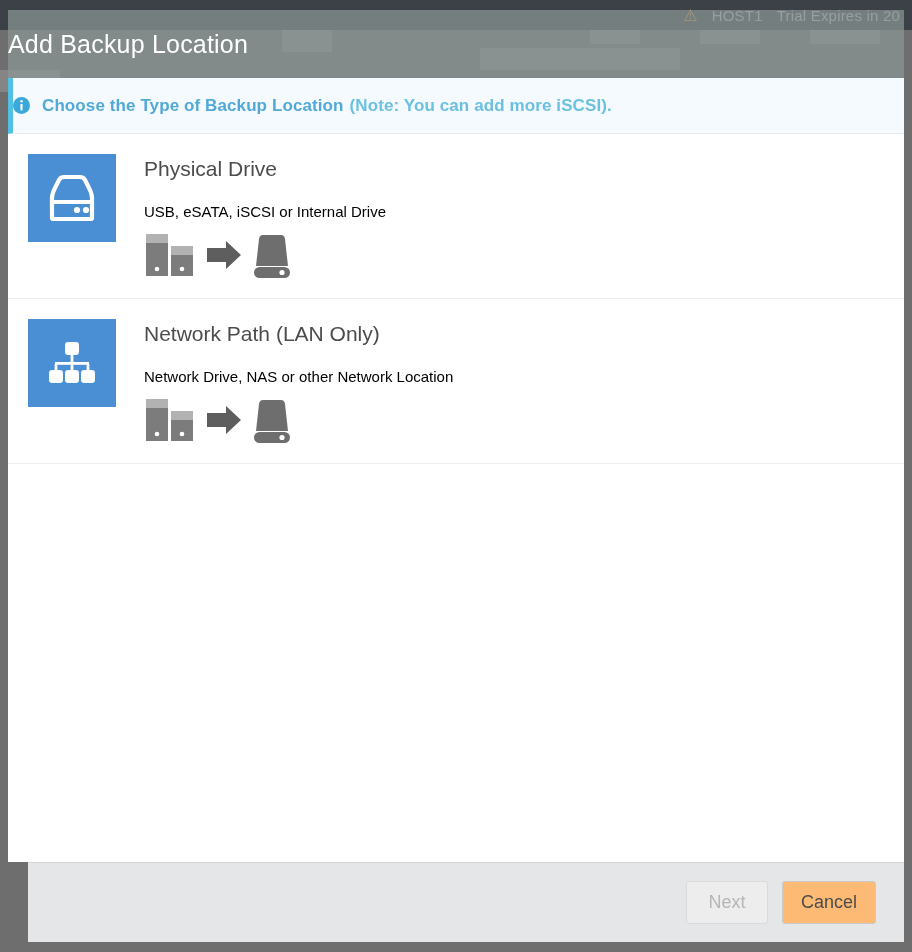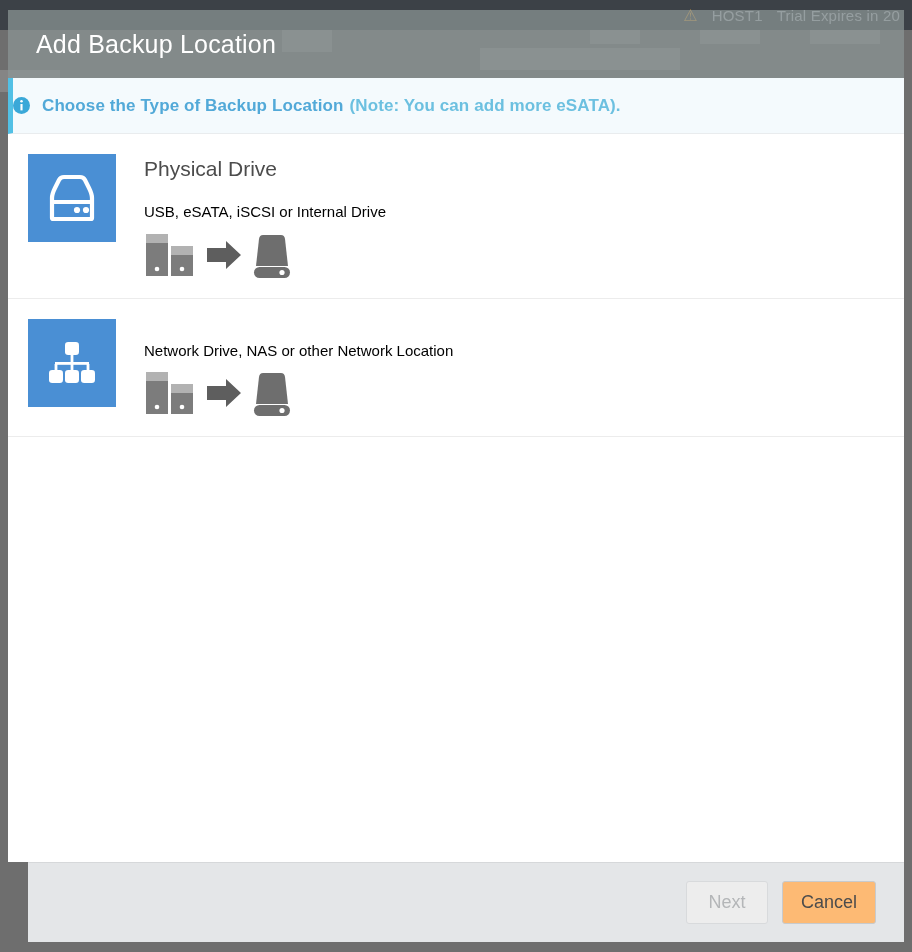--- a/index.html
+++ b/index.html
@@ -65,21 +65,20 @@
     flex-direction: column;
     overflow: hidden;
   }
 
   .modal-header {
     height: 68px;
     flex: none;
     background: rgba(140,150,150,0.72);
     display: flex;
     align-items: center;
-    padding-left: 28px;
   }
   .modal-title {
     font-size: 25px;
     color: #ffffff;
     font-weight: 400;
     letter-spacing: .2px;
   }
 
   
   .info-banner {
@@ -205,21 +204,21 @@
       <span class="modal-title">Add Backup Location</span>
     </div>
 
     <div class="info-banner">
       <svg class="info-icon" viewBox="0 0 16 16">
         <circle cx="8" cy="8" r="8" fill="#3aa8d8"></circle>
         <rect x="7" y="6.6" width="2" height="6" fill="#ffffff"></rect>
         <circle cx="8" cy="4" r="1.2" fill="#ffffff"></circle>
       </svg>
       <span class="info-text">Choose the Type of Backup Location</span>
-      <span class="info-text info-note" style="margin-left:6px;">(Note: You can add more eSATA).</span>
+      <span class="info-text info-note" style="margin-left:6px;">(Note: You can add more iSCSI).</span>
     </div>
 
     <div class="modal-body">
 
       <div class="option-row">
         <div class="option-tile">
           <svg width="56" height="48" viewBox="0 0 56 48">
             <path d="M8 44 L8 24 Q8 20 11 14 L15 6 Q16.5 3 20 3 L36 3 Q39.5 3 41 6 L45 14 Q48 20 48 24 L48 44 Q48 45 47 45 L9 45 Q8 45 8 44 Z" fill="none" stroke="#ffffff" stroke-width="4.2" stroke-linejoin="round"></path>
             <line x1="9" y1="28" x2="47" y2="28" stroke="#ffffff" stroke-width="4"></line>
             <circle cx="33" cy="36" r="3.1" fill="#ffffff"></circle>
@@ -256,20 +255,21 @@
             <rect x="9" y="23" width="34" height="2.8" fill="#ffffff"></rect>
             <rect x="8.6" y="25" width="2.8" height="6" fill="#ffffff"></rect>
             <rect x="24.6" y="25" width="2.8" height="6" fill="#ffffff"></rect>
             <rect x="40.6" y="25" width="2.8" height="6" fill="#ffffff"></rect>
             <rect x="3" y="31" width="14" height="13" rx="3.2" fill="#ffffff"></rect>
             <rect x="19" y="31" width="14" height="13" rx="3.2" fill="#ffffff"></rect>
             <rect x="35" y="31" width="14" height="13" rx="3.2" fill="#ffffff"></rect>
           </svg>
         </div>
         <div class="option-content">
+          <div class="option-title">Network Path (LAN Only)</div>
           <div class="option-sub">Network Drive, NAS or other Network Location</div>
           <svg class="option-illus" width="148" height="50" viewBox="0 0 148 50">
             <rect x="2" y="4" width="22" height="9" fill="#b2b2b2"></rect>
             <rect x="2" y="13" width="22" height="33" fill="#7c7c7c"></rect>
             <circle cx="13" cy="39" r="2.3" fill="#ffffff"></circle>
             <rect x="27" y="16" width="22" height="9" fill="#b2b2b2"></rect>
             <rect x="27" y="25" width="22" height="21" fill="#7c7c7c"></rect>
             <circle cx="38" cy="39" r="2.3" fill="#ffffff"></circle>
             <path d="M63 18 L82 18 L82 11 L97 25 L82 39 L82 32 L63 32 Z" fill="#5e5e5e"></path>
             <path d="M112 36 L115 9 Q115.5 5 119 5 L137 5 Q140.5 5 141 9 L144 36 Z" fill="#6e6e6e"></path>

